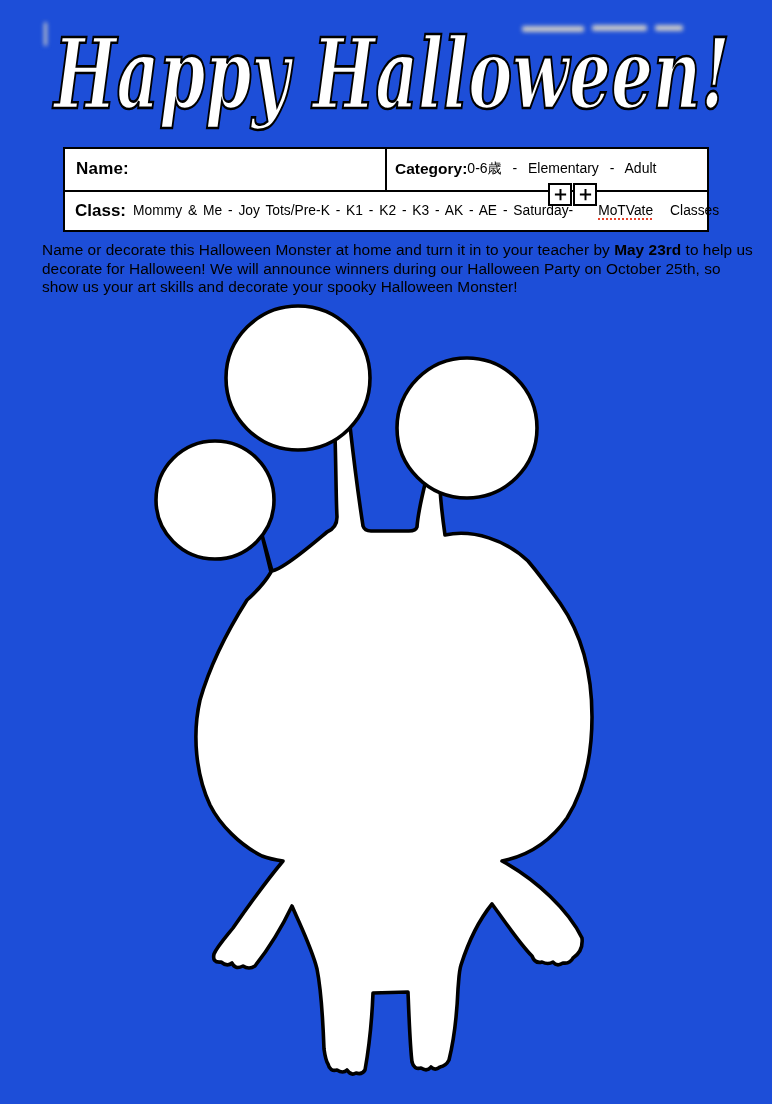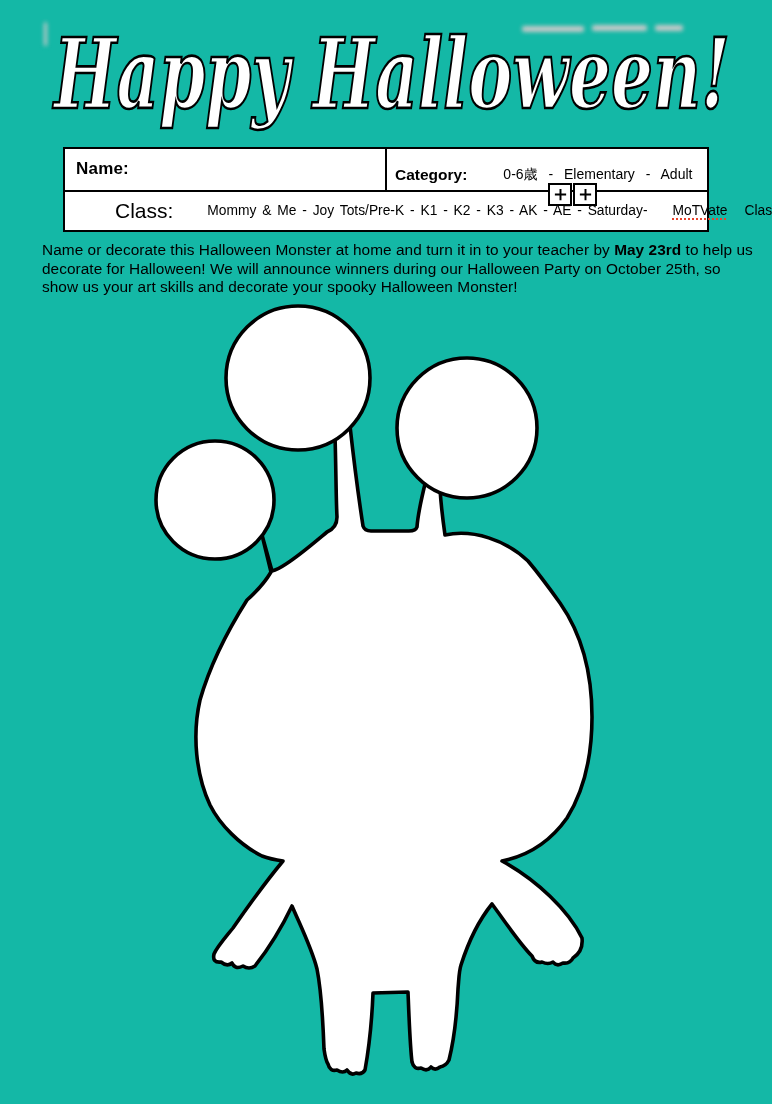--- a/index.html
+++ b/index.html
@@ -1,18 +1,18 @@
 <!DOCTYPE html>
 <html><head>
 <meta charset="utf-8">
 <style>
   * { margin:0; padding:0; box-sizing:border-box; }
   html,body { background:#fff; }
   .page {
-    position:relative; width:772px; height:1104px; background:#14b8a6;
+    position:relative; width:772px; height:1104px; background:#1d4ed8;
     font-family:"Liberation Sans", sans-serif; color:#000; overflow:hidden;
     margin:0 auto;
   }
 
   
   .smudge { position:absolute; background:#c9c9c9; filter:blur(2px); border-radius:2px; }
   .smudge.s1 { left:522px; top:26px; width:62px; height:6px; }
   .smudge.s2 { left:592px; top:25px; width:55px; height:6px; }
   .smudge.s3 { left:655px; top:25px; width:28px; height:6px; }
   .smudge.s4 { left:44px;  top:22px; width:3px;  height:24px; }
@@ -25,26 +25,26 @@
   }
 
   
   .form-table {
     position:absolute; left:63px; top:147px; width:646px; height:85px;
     border:2.5px solid #000; background:#fff;
   }
   .row1 { display:flex; height:43px; border-bottom:2.5px solid #000; }
   .name-cell { width:322px; border-right:2px solid #000; padding:10px 0 17px 11px; }
   .name-label { font-size:17px; font-weight:bold; letter-spacing:.2px; }
-  .category-cell { flex:1; padding:11px 0 0 8px; display:flex; align-items:center;gap:36px; }
+  .category-cell { flex:1; padding:11px 0 0 8px; display:flex; align-items:flex-start; }
   .category-label { font-size:15.5px; font-weight:bold; }
   .category-options { font-size:14px; word-spacing:7px; }
   .row2 { height:37px; display:flex; align-items:center; padding-left:10px; }
-  .class-label { font-size:21px; font-weight:normal;margin-left:40px; }
-  .class-options { font-size:13.8px; margin-left:34px; word-spacing:2px; white-space:nowrap; }
+  .class-label { font-size:17px; font-weight:bold; }
+  .class-options { font-size:13.8px; margin-left:7px; word-spacing:2px; white-space:nowrap; }
   .class-sep { font-size:13.8px; word-spacing:2px; }
   .misspell {
     font-size:13.8px;
     text-decoration:underline; text-decoration-style:dotted;
     text-decoration-color:#e8432d; text-decoration-thickness:2px;
     text-underline-offset:3px;
     padding-left:25px;
   }
   .class-tail { font-size:13.8px; margin-left:17px; }
 

